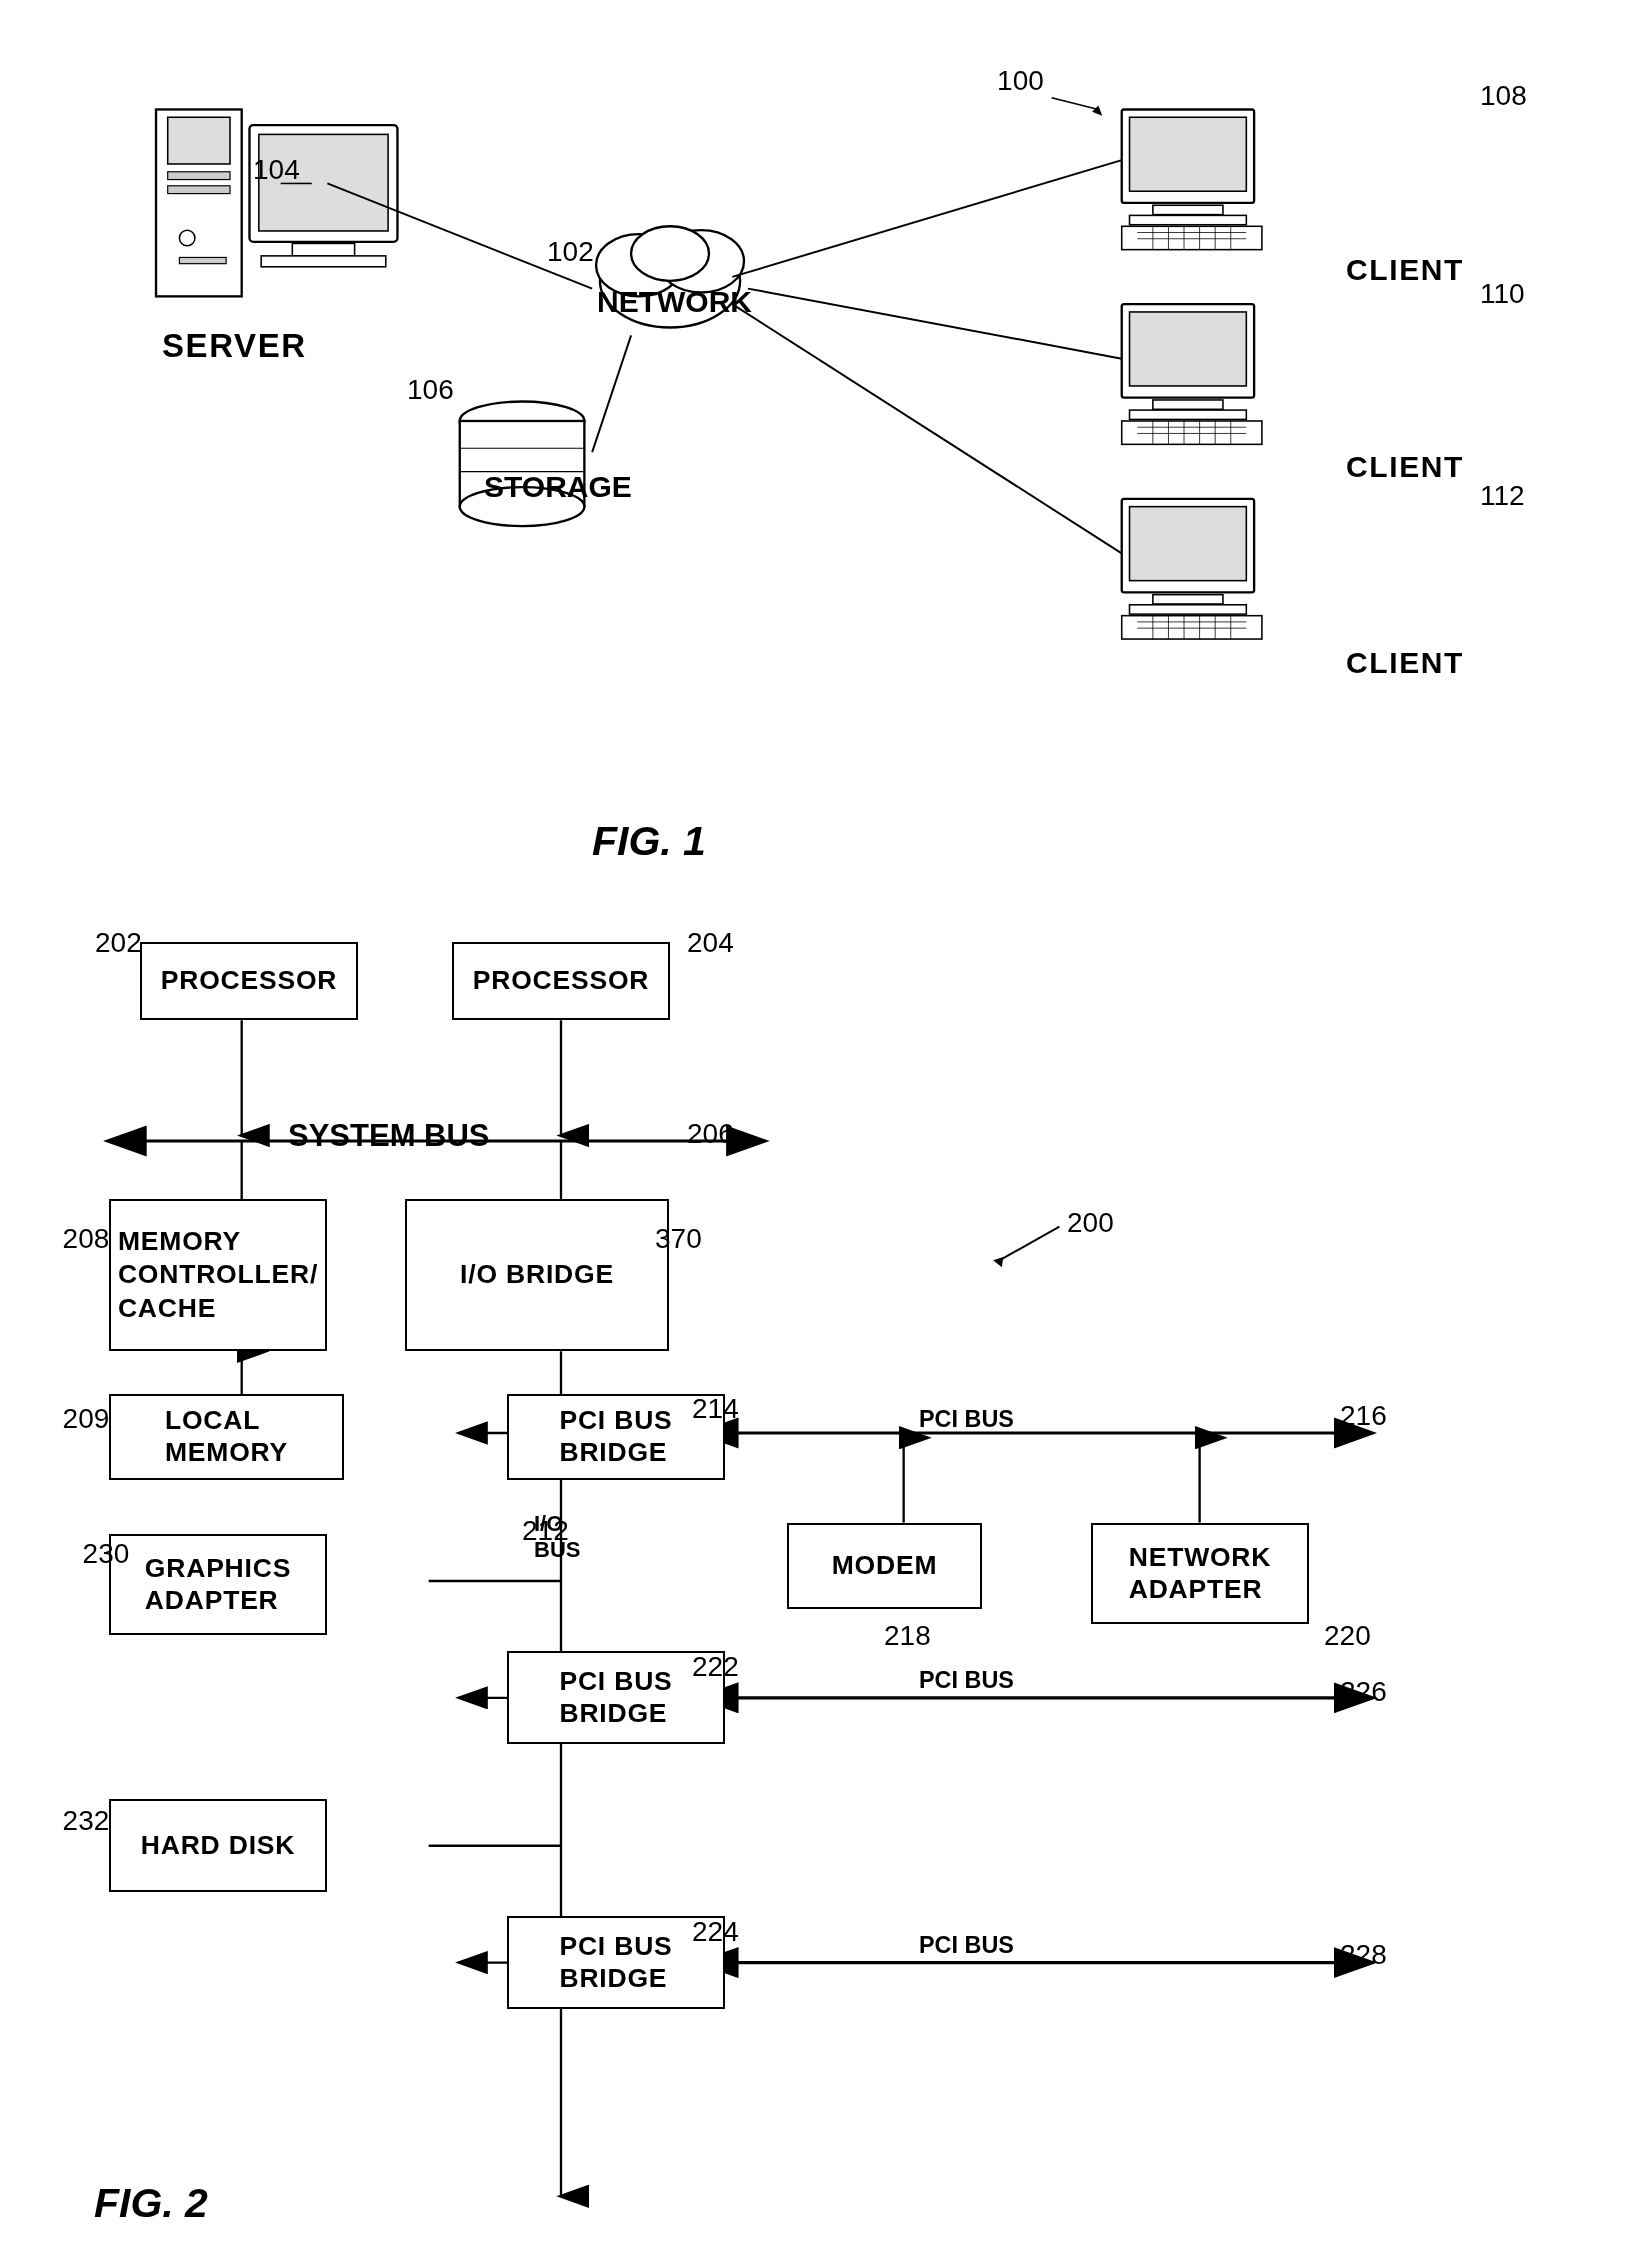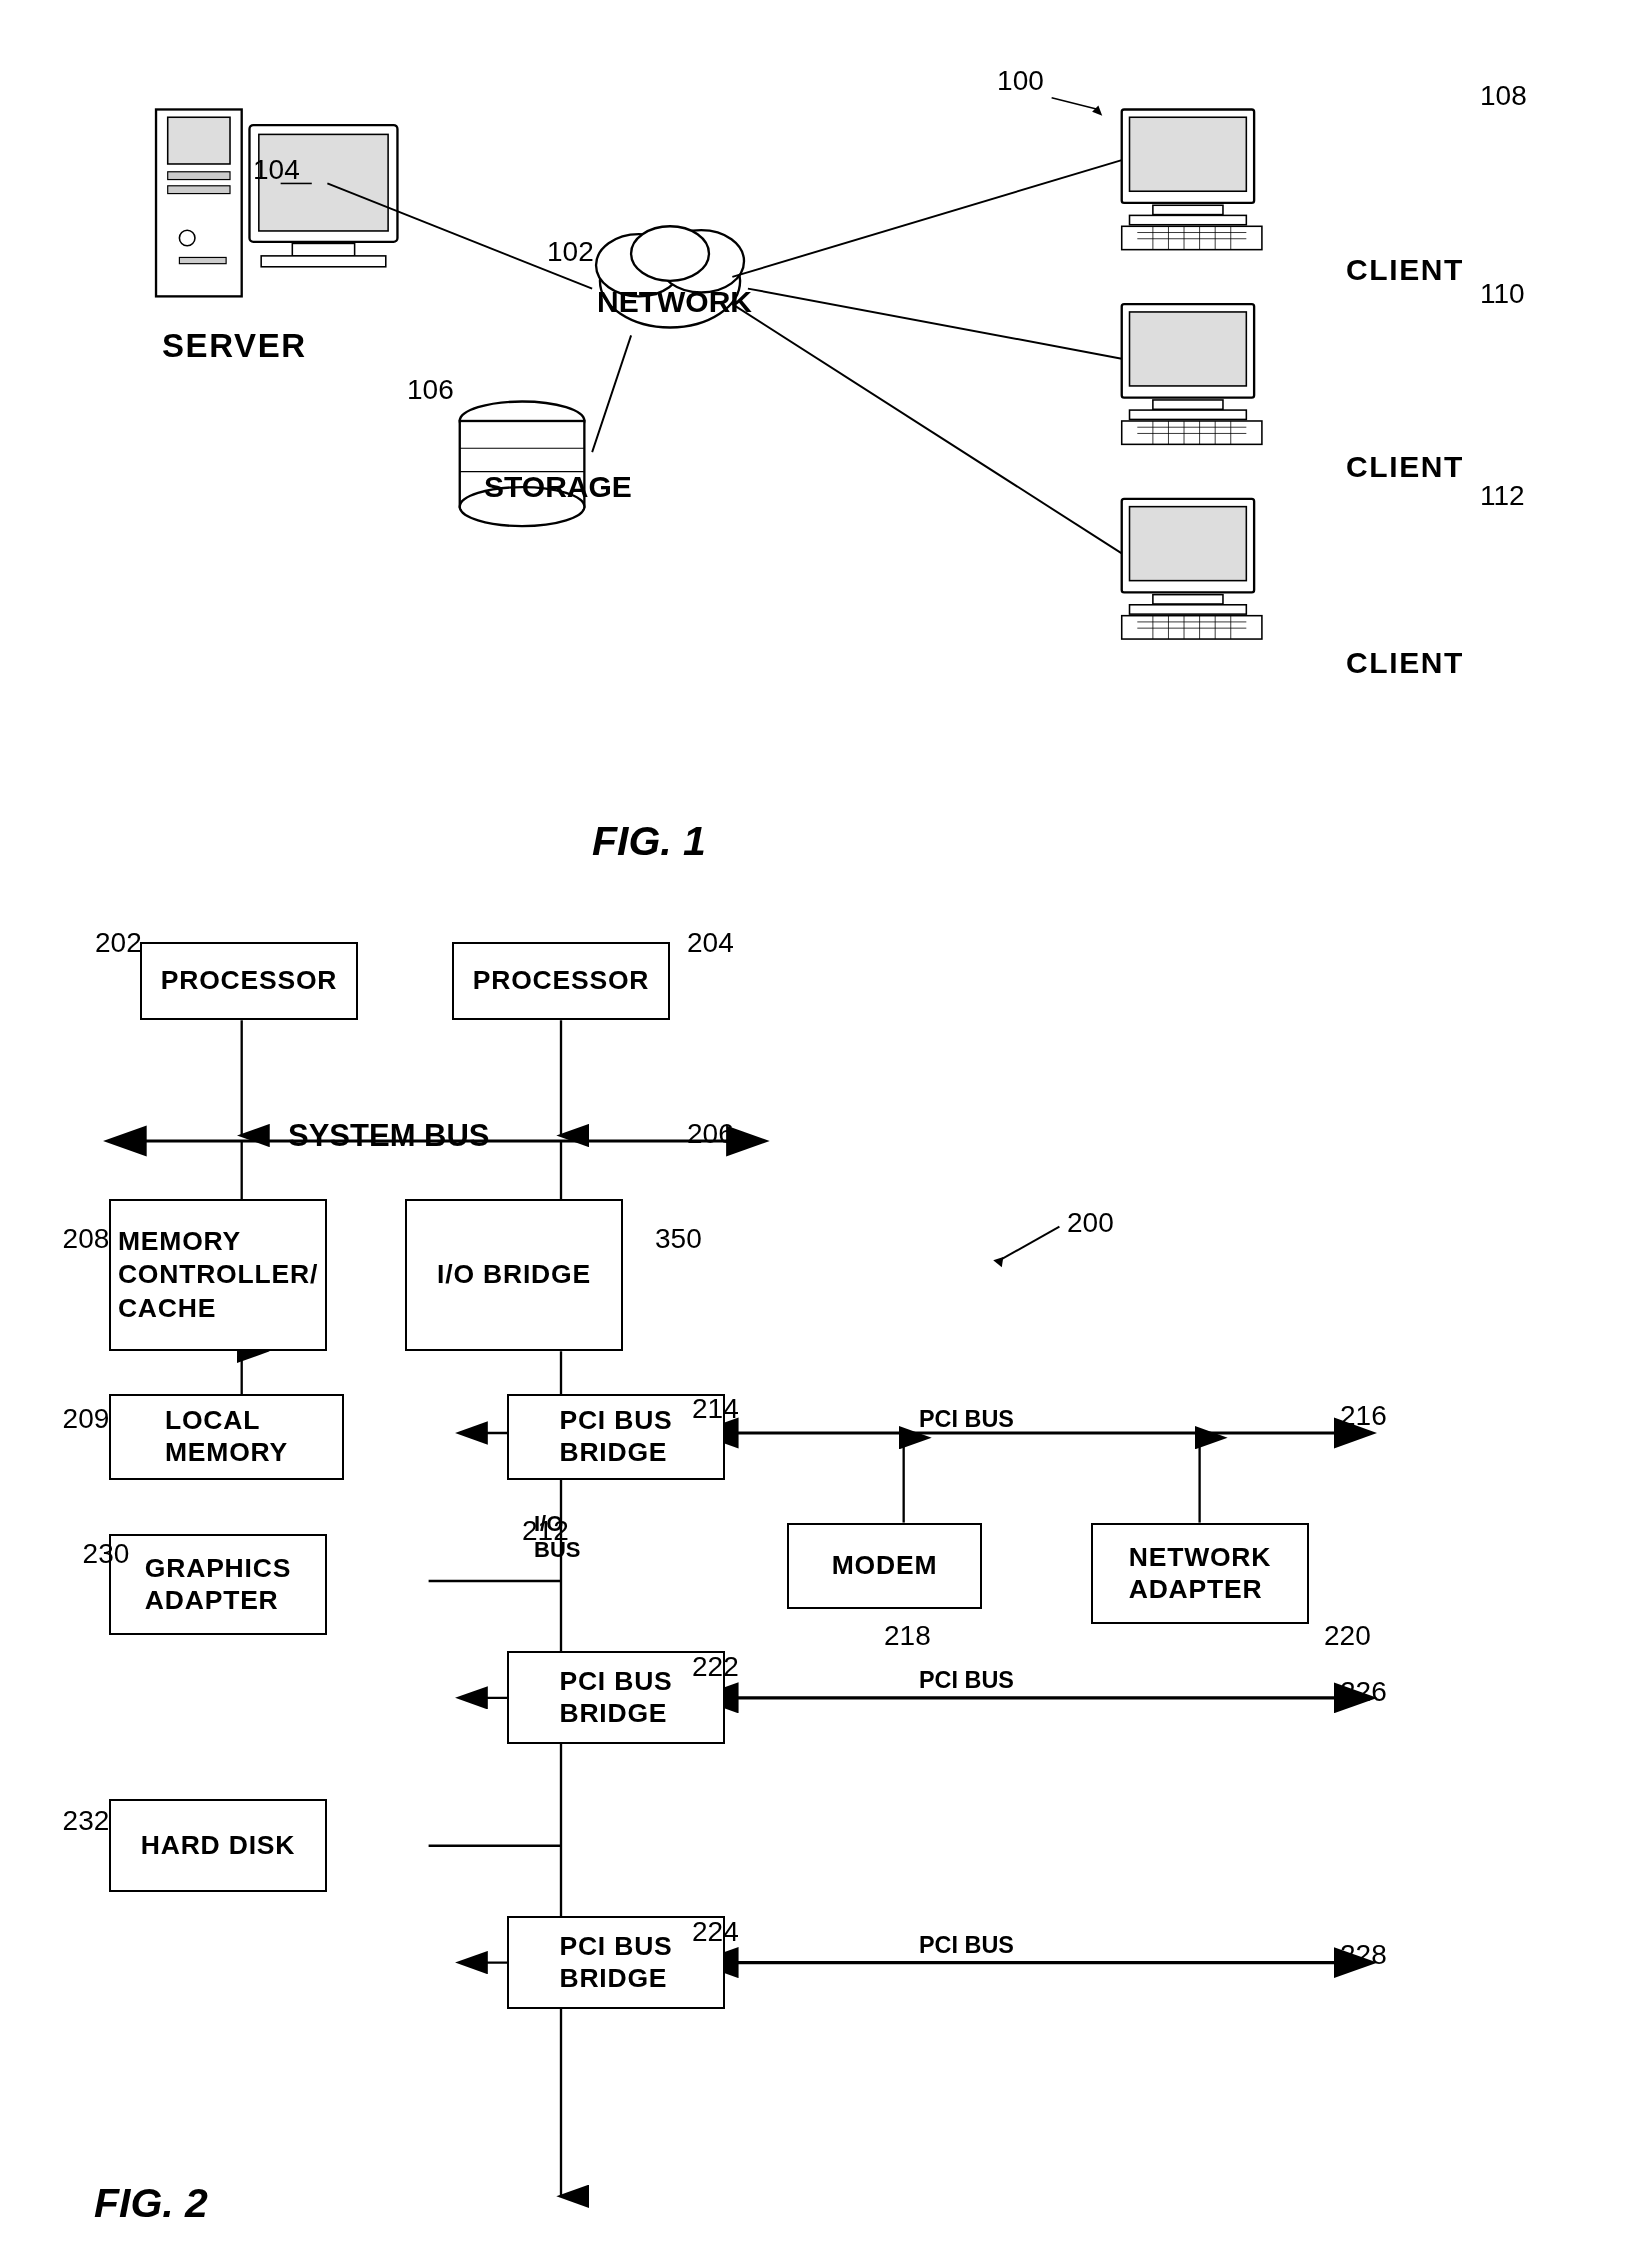--- a/index.html
+++ b/index.html
@@ -257,21 +257,21 @@
   </div>
 
   <div class="diagram-box" style="left:405px; top:23.4px; width:218px; height:78px;">
     <span>PROCESSOR</span>
   </div>
 
   <div class="diagram-box" style="left:62px; top:280px; width:218px; height:152px; line-height:1.25;">
     <span>MEMORY<br>CONTROLLER/<br>CACHE</span>
   </div>
 
-  <div class="diagram-box" style="left:358px; top:280px; width:218px; height:152px;">
+  <div class="diagram-box" style="left:358px; top:280px; width:264px; height:152px;">
     <span>I/O BRIDGE</span>
   </div>
 
   <div class="diagram-box" style="left:62px; top:475px; width:235px; height:86px;">
     <span>LOCAL<br>MEMORY</span>
   </div>
 
   <div class="diagram-box" style="left:460px; top:475px; width:218px; height:86px;">
     <span>PCI BUS<br>BRIDGE</span>
   </div>
@@ -298,21 +298,21 @@
 
   <div class="diagram-box" style="left:460px; top:997px; width:218px; height:93px;">
     <span>PCI BUS<br>BRIDGE</span>
   </div>
 
   <span class="ref-label" style="top:7.8px; left:48px;">202</span>
   <span class="ref-label" style="top:7.8px; left:640px;">204</span>
   <span class="ref-label" style="top:199px; left:640px;">206</span>
   <span class="ref-label" style="top:304px; left:15.6px;">208</span>
   <span class="ref-label" style="top:484px; left:15.6px;">209</span>
-  <span class="ref-label" style="top:304px; left:608px;">350</span>
+  <span class="ref-label" style="top:304px; left:608px;">370</span>
   <span class="ref-label" style="top:596px; left:475px;">212</span>
   <span class="ref-label" style="top:474px; left:645px;">214</span>
   <span class="ref-label" style="top:481px; left:1293px;">216</span>
   <span class="ref-label" style="top:701px; left:837px;">218</span>
   <span class="ref-label" style="top:701px; left:1277px;">220</span>
   <span class="ref-label" style="top:732px; left:645px;">222</span>
   <span class="ref-label" style="top:757px; left:1293px;">226</span>
   <span class="ref-label" style="top:997px; left:645px;">224</span>
   <span class="ref-label" style="top:1020px; left:1293px;">228</span>
   <span class="ref-label" style="top:619px; left:15.6px;margin-left:20px;">230</span>

